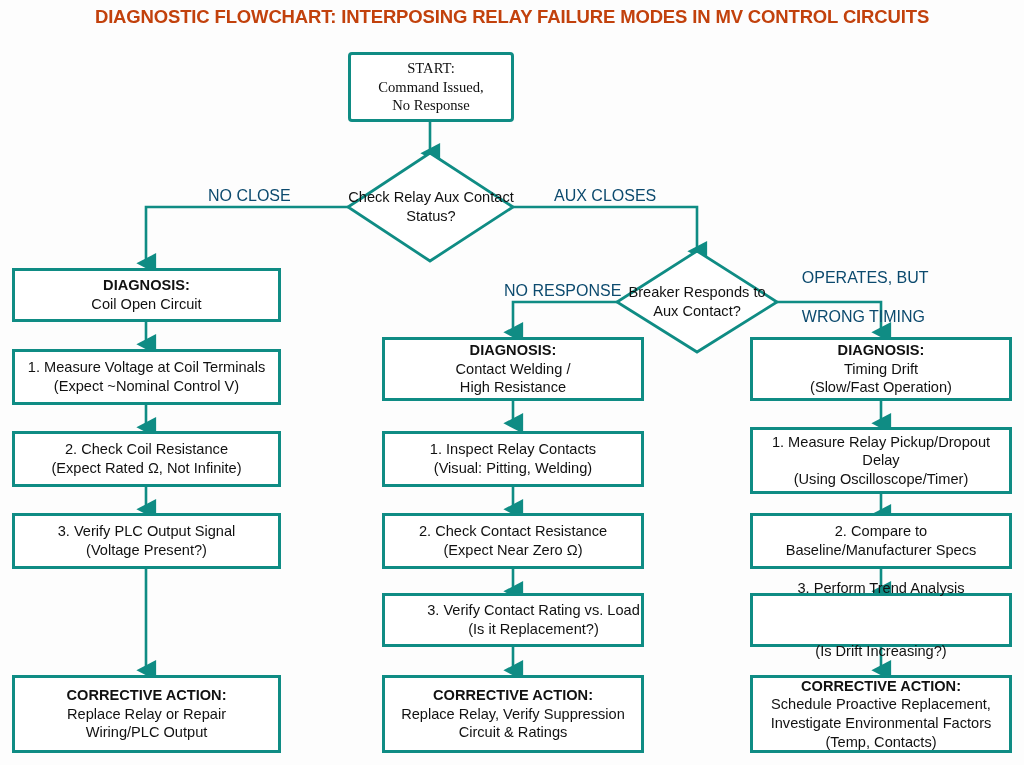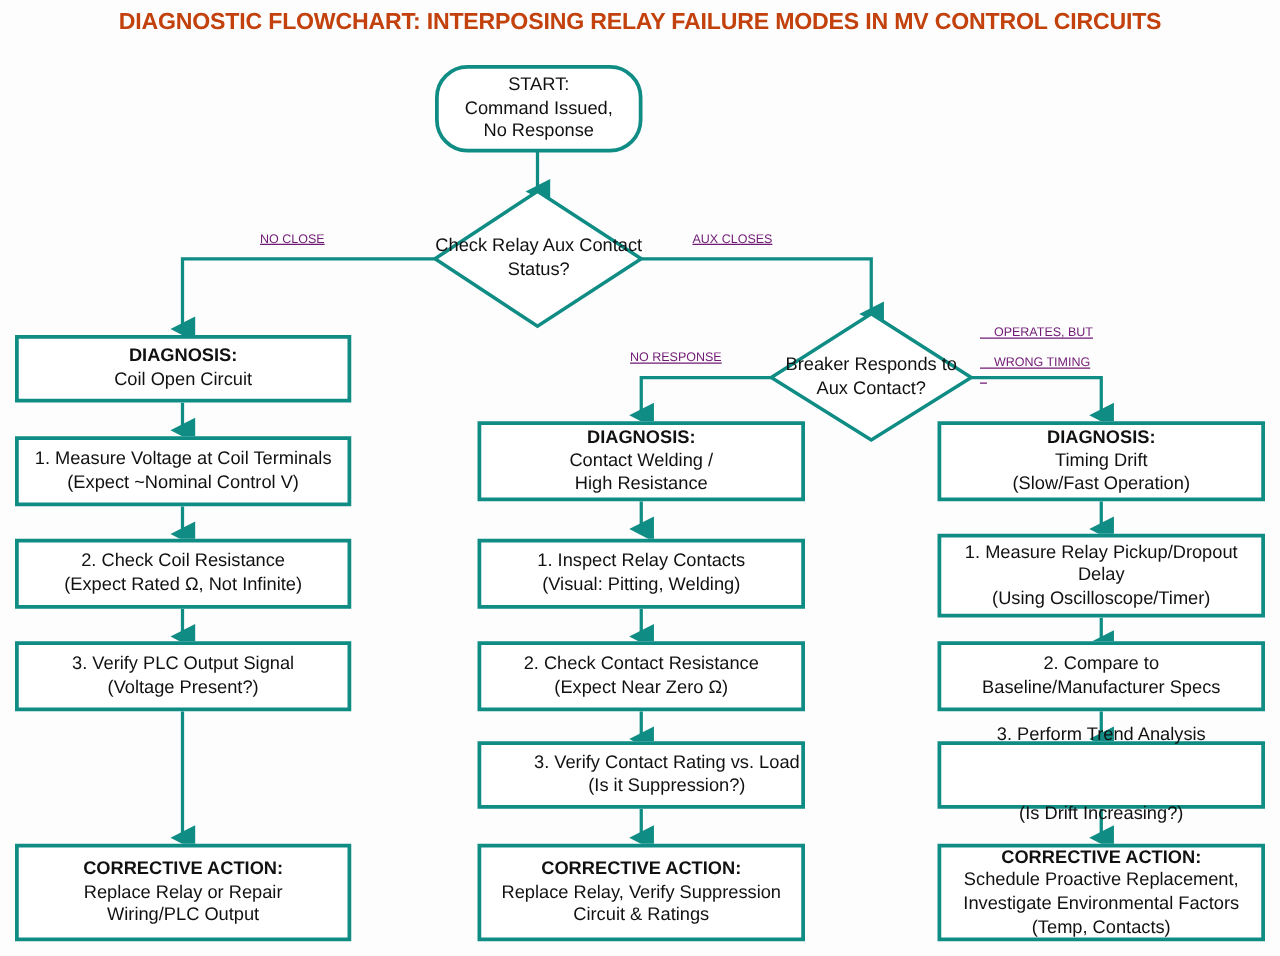--- a/index.html
+++ b/index.html
@@ -48,47 +48,47 @@
     align-items: center;
     justify-content: center;
     text-align: center;
     background: #ffffff;
     border: 3px solid #0f8c84;
     font-size: 14.6px;
     line-height: 1.27;
     color: #111111;
   }
   .node.terminal {
-    border-radius: 26px;
+    border-radius: 4px;
     border-width: 3px;
+    font-family: Liberation Serif, serif;
   }
   .node .ln { display: block; white-space: nowrap; }
   .node .ln.b { font-weight: bold; }
   .diamond-wrap {
     position: absolute;
     display: flex;
     align-items: center;
     justify-content: center;
   }
   .diamond-label {
     position: relative;
     text-align: center;
     font-size: 14.6px;
     line-height: 1.27;
     color: #111111;
     z-index: 2;
     pointer-events: none;
   }
   .edge-label {
     position: absolute;
-    font-size: 10px;
+    font-size: 16px;
     line-height: 1.2;
-    color: #701a75;
+    color: #0c4a6e;
     white-space: pre;
-    text-decoration: underline;
   }
 </style>
 </head>
 <body>
 
 <div id="canvas">
 
   <div class="title">DIAGNOSTIC FLOWCHART: INTERPOSING RELAY FAILURE MODES IN MV CONTROL CIRCUITS</div>
 
   <svg class="edges" viewBox="0 0 1024 765">
@@ -197,21 +197,21 @@
     <span class="ln">(Visual: Pitting, Welding)</span>
   </div>
 
   <div class="node" style="left:382px; top:513px; width:262px; height:56px;">
     <span class="ln">2. Check Contact Resistance</span>
     <span class="ln">(Expect Near Zero Ω)</span>
   </div>
 
   <div class="node" style="left:382px; top:593px; width:262px; height:54px;padding-left:41px;">
     <span class="ln">3. Verify Contact Rating vs. Load</span>
-    <span class="ln">(Is it Suppression?)</span>
+    <span class="ln">(Is it Replacement?)</span>
   </div>
 
   <div class="node" style="left:382px; top:675px; width:262px; height:78px;">
     <span class="ln b">CORRECTIVE ACTION:</span>
     <span class="ln">Replace Relay, Verify Suppression</span>
     <span class="ln">Circuit &amp; Ratings</span>
   </div>
 
   <div class="node" style="left:750px; top:337px; width:262px; height:64px;">
     <span class="ln b">DIAGNOSIS:</span>

